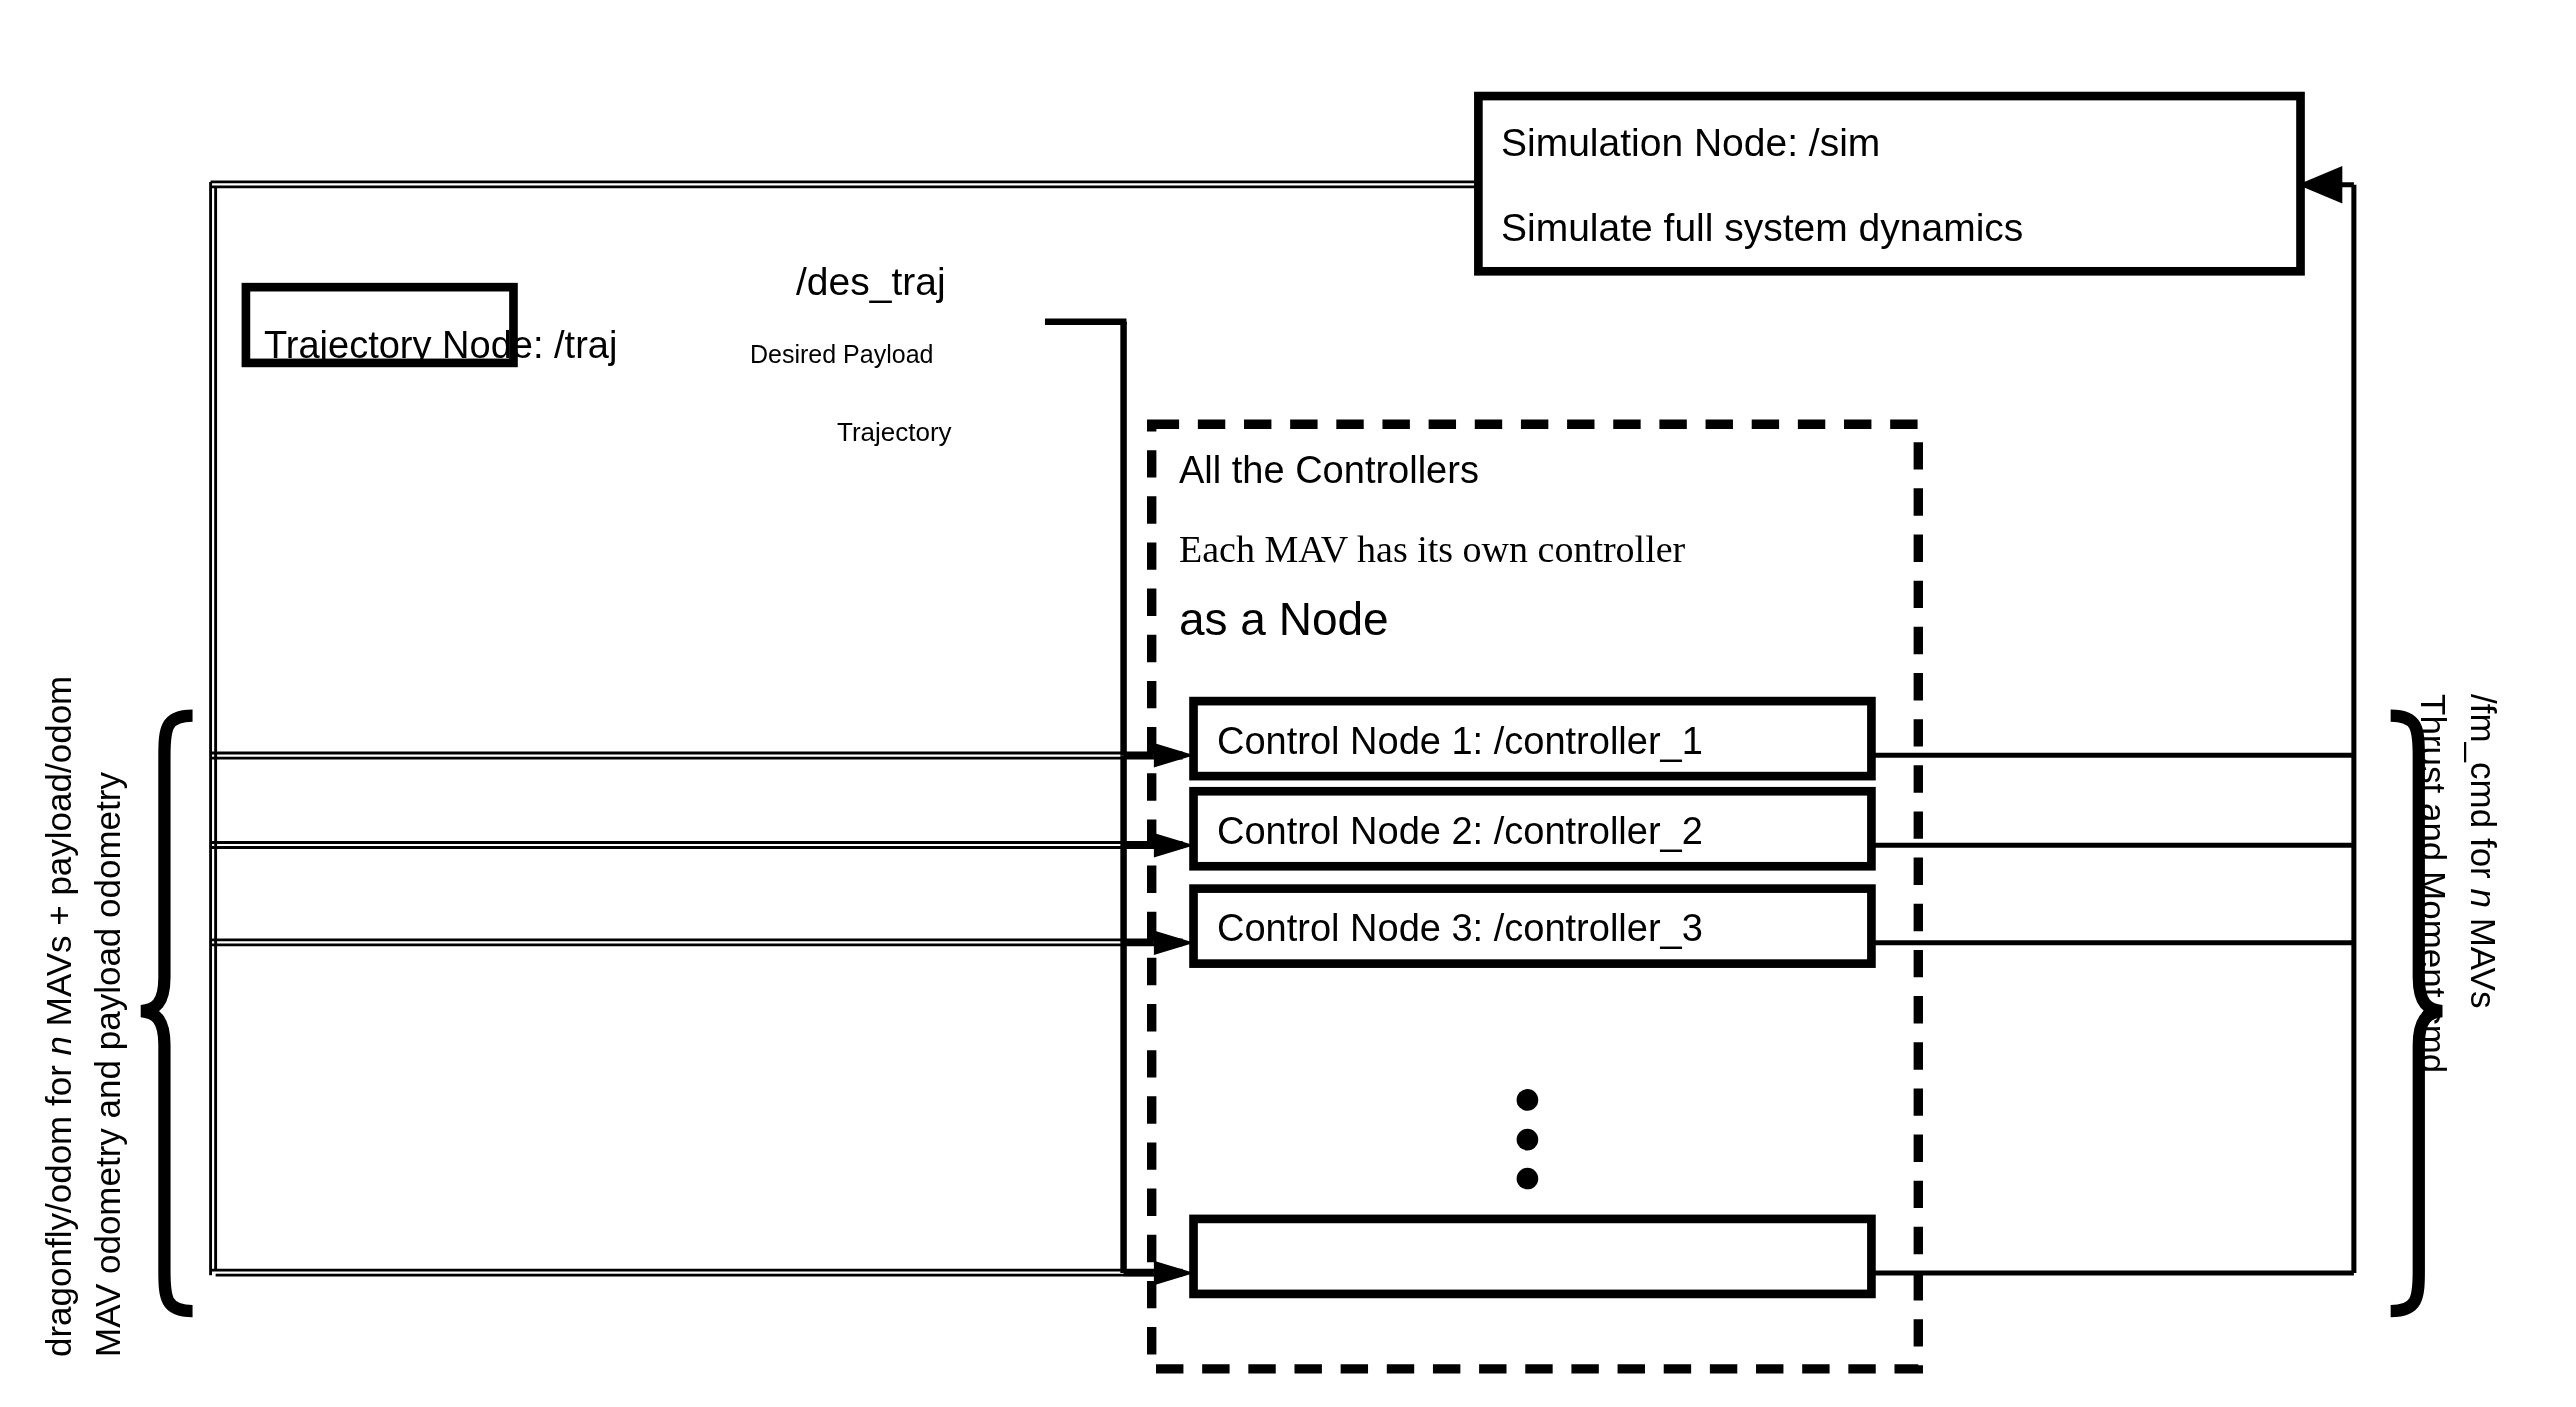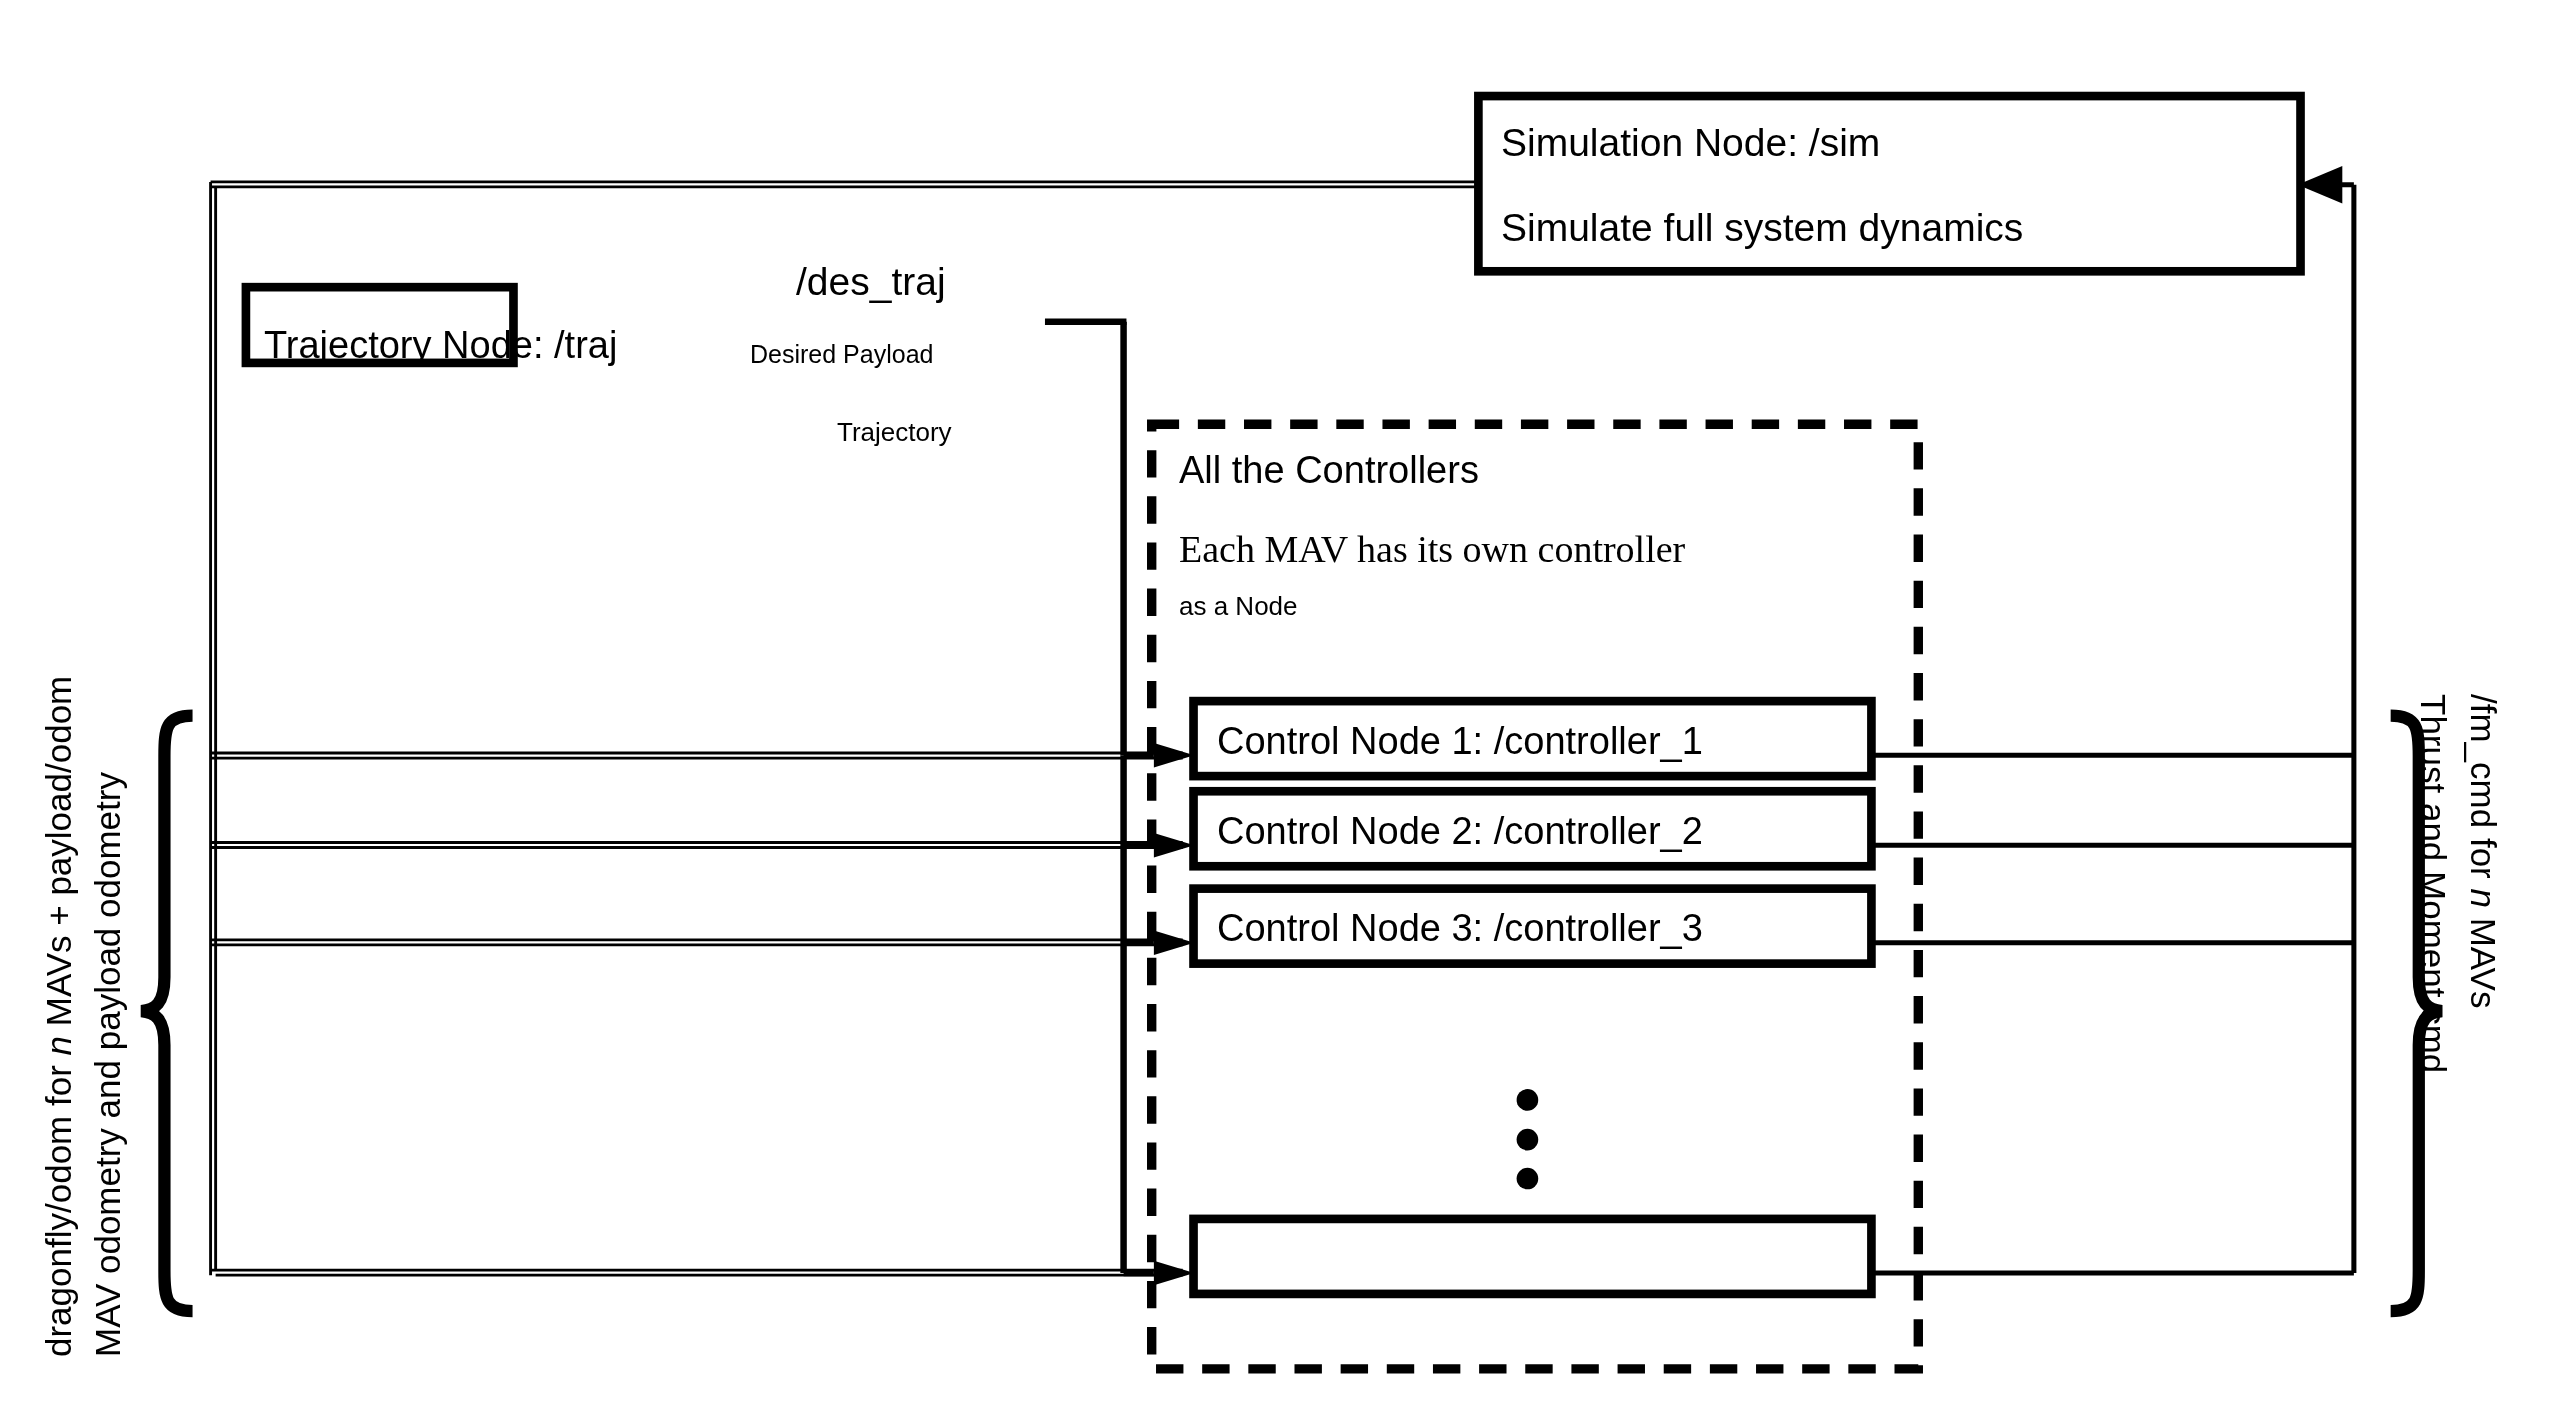--- a/index.html
+++ b/index.html
@@ -121,21 +121,21 @@
   <div class="free-label" style="left:1501px; top:119px; font-size:39px;">Simulation Node: /sim</div>
 
   <div class="free-label" style="left:264px; top:304px; font-size:38px;margin-top:18px;">Trajectory Node: /traj</div>
 
   <div class="free-label" style="left:796px; top:258px; font-size:39px;">/des_traj</div>
   <div class="free-label" style="left:750px; top:339px; font-size:25px;">Desired Payload</div>
   <div class="free-label" style="left:837px; top:417px; font-size:26px;">Trajectory</div>
 
   <div class="free-label" style="left:1179px; top:447px; font-size:38px;">All the Controllers</div>
   <div class="free-label" style="left:1179px; top:526px; font-size:38px;font-family:Liberation Serif, serif;">Each MAV has its own controller</div>
-  <div class="free-label" style="left:1179px; top:591px; font-size:26px;text-align:center;">as a Node</div>
+  <div class="free-label" style="left:1179px; top:591px; font-size:46px;text-align:center;">as a Node</div>
 
   <div class="free-label" style="left:1217px; top:718px; font-size:38px;">Control Node 1: /controller_1</div>
   <div class="free-label" style="left:1217px; top:808px; font-size:38px;">Control Node 2: /controller_2</div>
   <div class="free-label" style="left:1217px; top:905px; font-size:38px;">Control Node 3: /controller_3</div>
 
   <div class="free-label rot-ccw" style="left:38px; top:1357px; font-size:35px;">
     <span>dragonfly/odom for </span><span class="ital">n</span><span> MAVs + payload/odom</span>
   </div>
   <div class="free-label rot-ccw" style="left:87px; top:1357px; font-size:35px;">MAV odometry and payload odometry</div>
 

